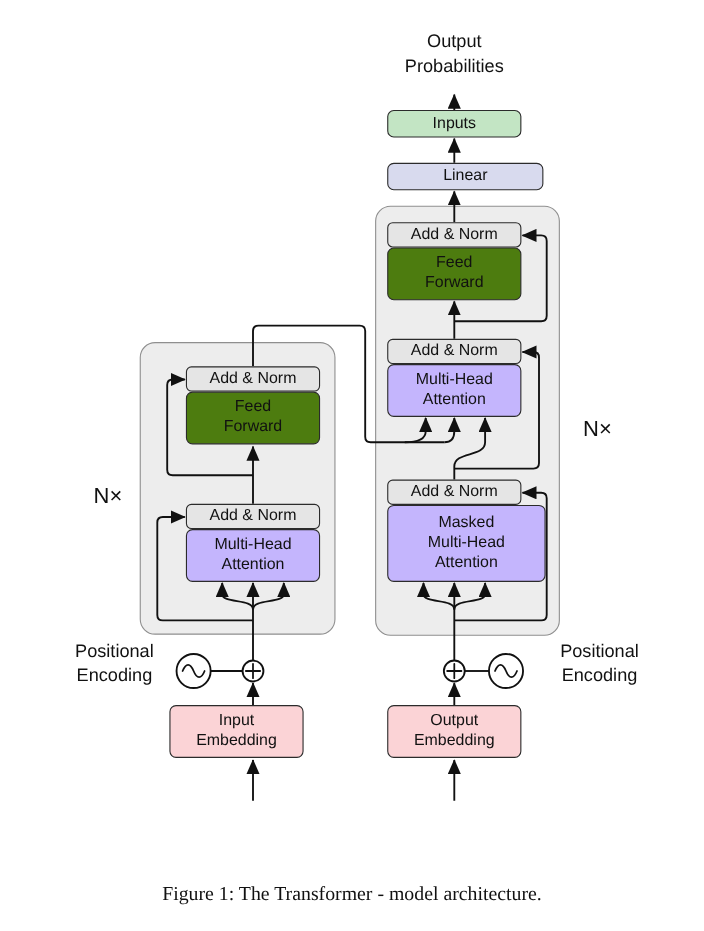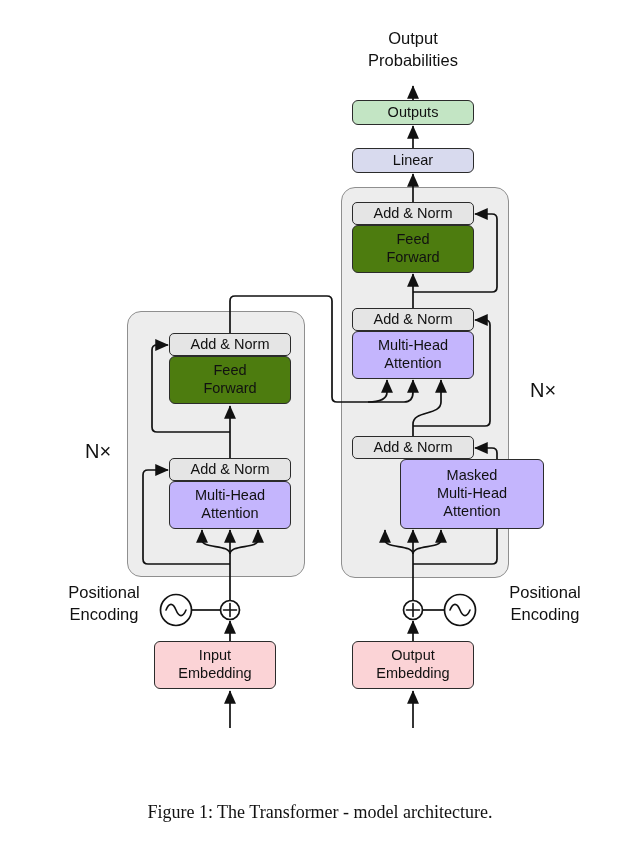--- a/index.html
+++ b/index.html
@@ -89,31 +89,31 @@
       <circle cx="460" cy="610" r="15.5"></circle>
     </g>
     <g stroke="#111" fill="none" stroke-width="1.6" stroke-linecap="round">
       <path d="M166,610 C169,602.5 173,602.5 176,610 C179,617.5 183,617.5 186,610"></path>
       <path d="M450,610 C453,602.5 457,602.5 460,610 C463,617.5 467,617.5 470,610"></path>
       <path d="M223.5,610 L236.5,610 M230,603.5 L230,616.5"></path>
       <path d="M406.5,610 L419.5,610 M413,603.5 L413,616.5"></path>
     </g>
   </svg>
 
-  <div class="box sm" style="left:352px; top:100px; width:122px; height:25px;">Outputs</div>
-  <div class="box lin" style="left:352px; top:148px; width:122px; height:25px;">Linear</div>
+  <div class="box sm" style="left:352px; top:100px; width:122px; height:25px;">Inputs</div>
+  <div class="box lin" style="left:352px; top:148px; width:142px; height:25px;">Linear</div>
 
   <div class="box an" style="left:352px; top:202px; width:122px; height:23px;">Add &amp; Norm</div>
   <div class="box ff" style="left:352px; top:225px; width:122px; height:48px;">Feed
 Forward</div>
   <div class="box an" style="left:352px; top:308px; width:122px; height:23px;">Add &amp; Norm</div>
   <div class="box mha" style="left:352px; top:331px; width:122px; height:48px;">Multi-Head
 Attention</div>
   <div class="box an" style="left:352px; top:436px; width:122px; height:23px;">Add &amp; Norm</div>
-  <div class="box mha" style="left:352px; top:459px; width:144px; height:70px;margin-left:48px;">Masked
+  <div class="box mha" style="left:352px; top:459px; width:144px; height:70px;">Masked
 Multi-Head
 Attention</div>
 
   <div class="box an" style="left:169px; top:333px; width:122px; height:23px;">Add &amp; Norm</div>
   <div class="box ff" style="left:169px; top:356px; width:122px; height:48px;">Feed
 Forward</div>
   <div class="box an" style="left:169px; top:458px; width:122px; height:23px;">Add &amp; Norm</div>
   <div class="box mha" style="left:169px; top:481px; width:122px; height:48px;">Multi-Head
 Attention</div>
 

